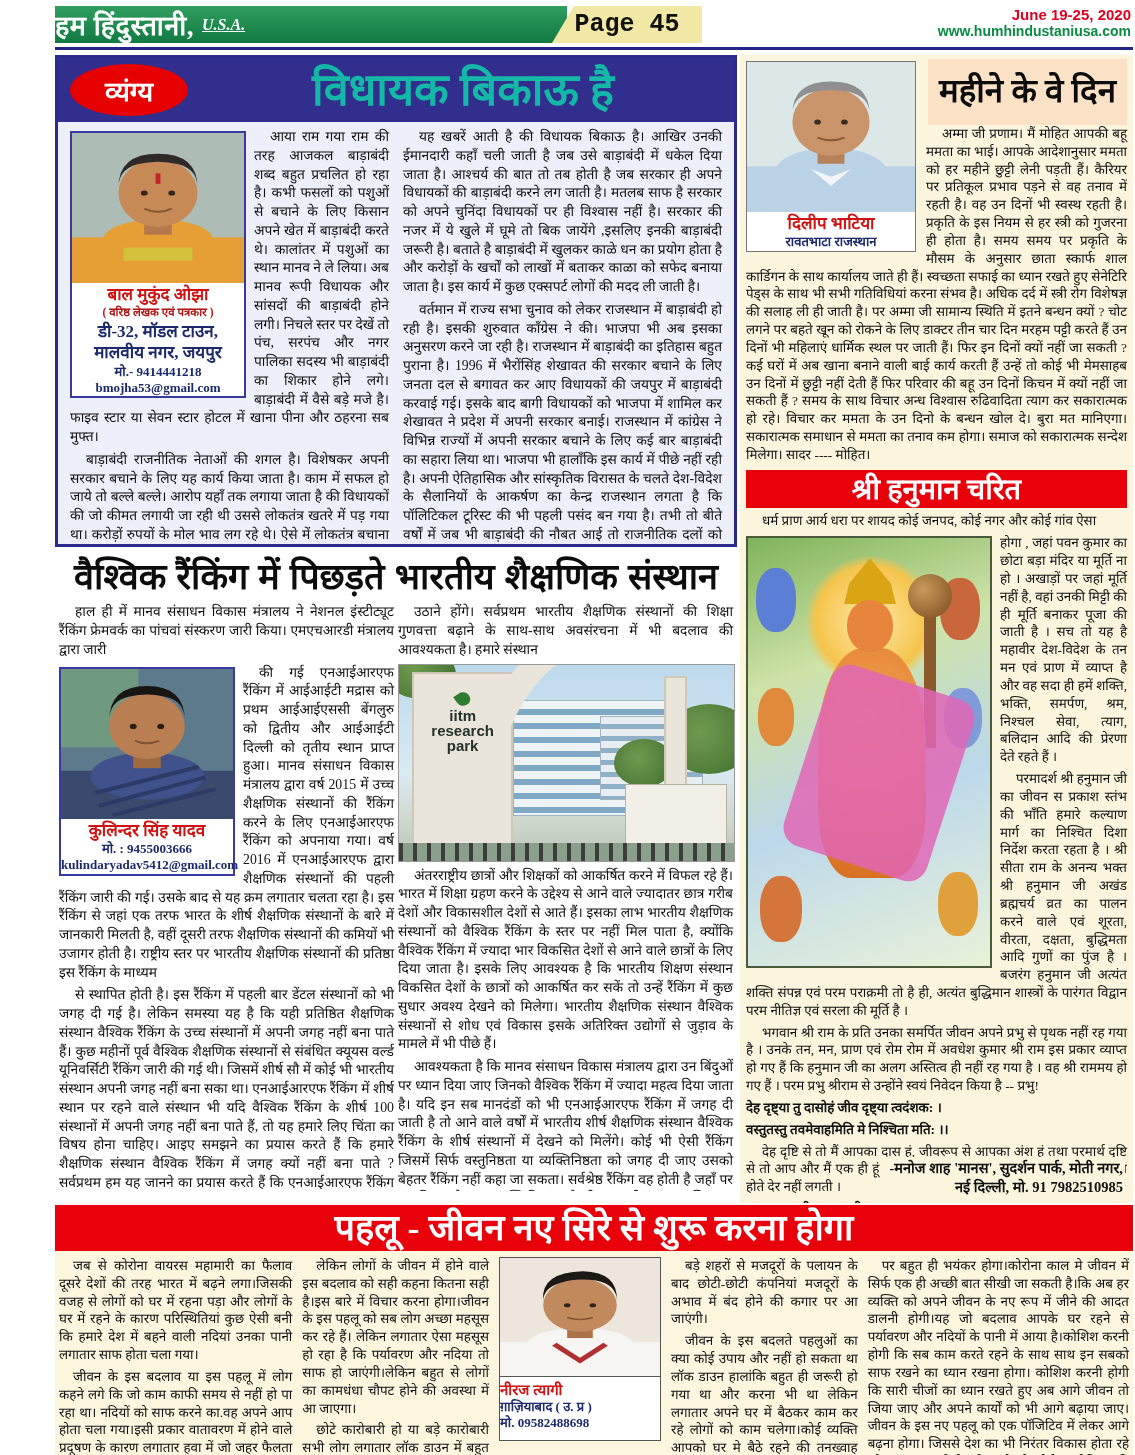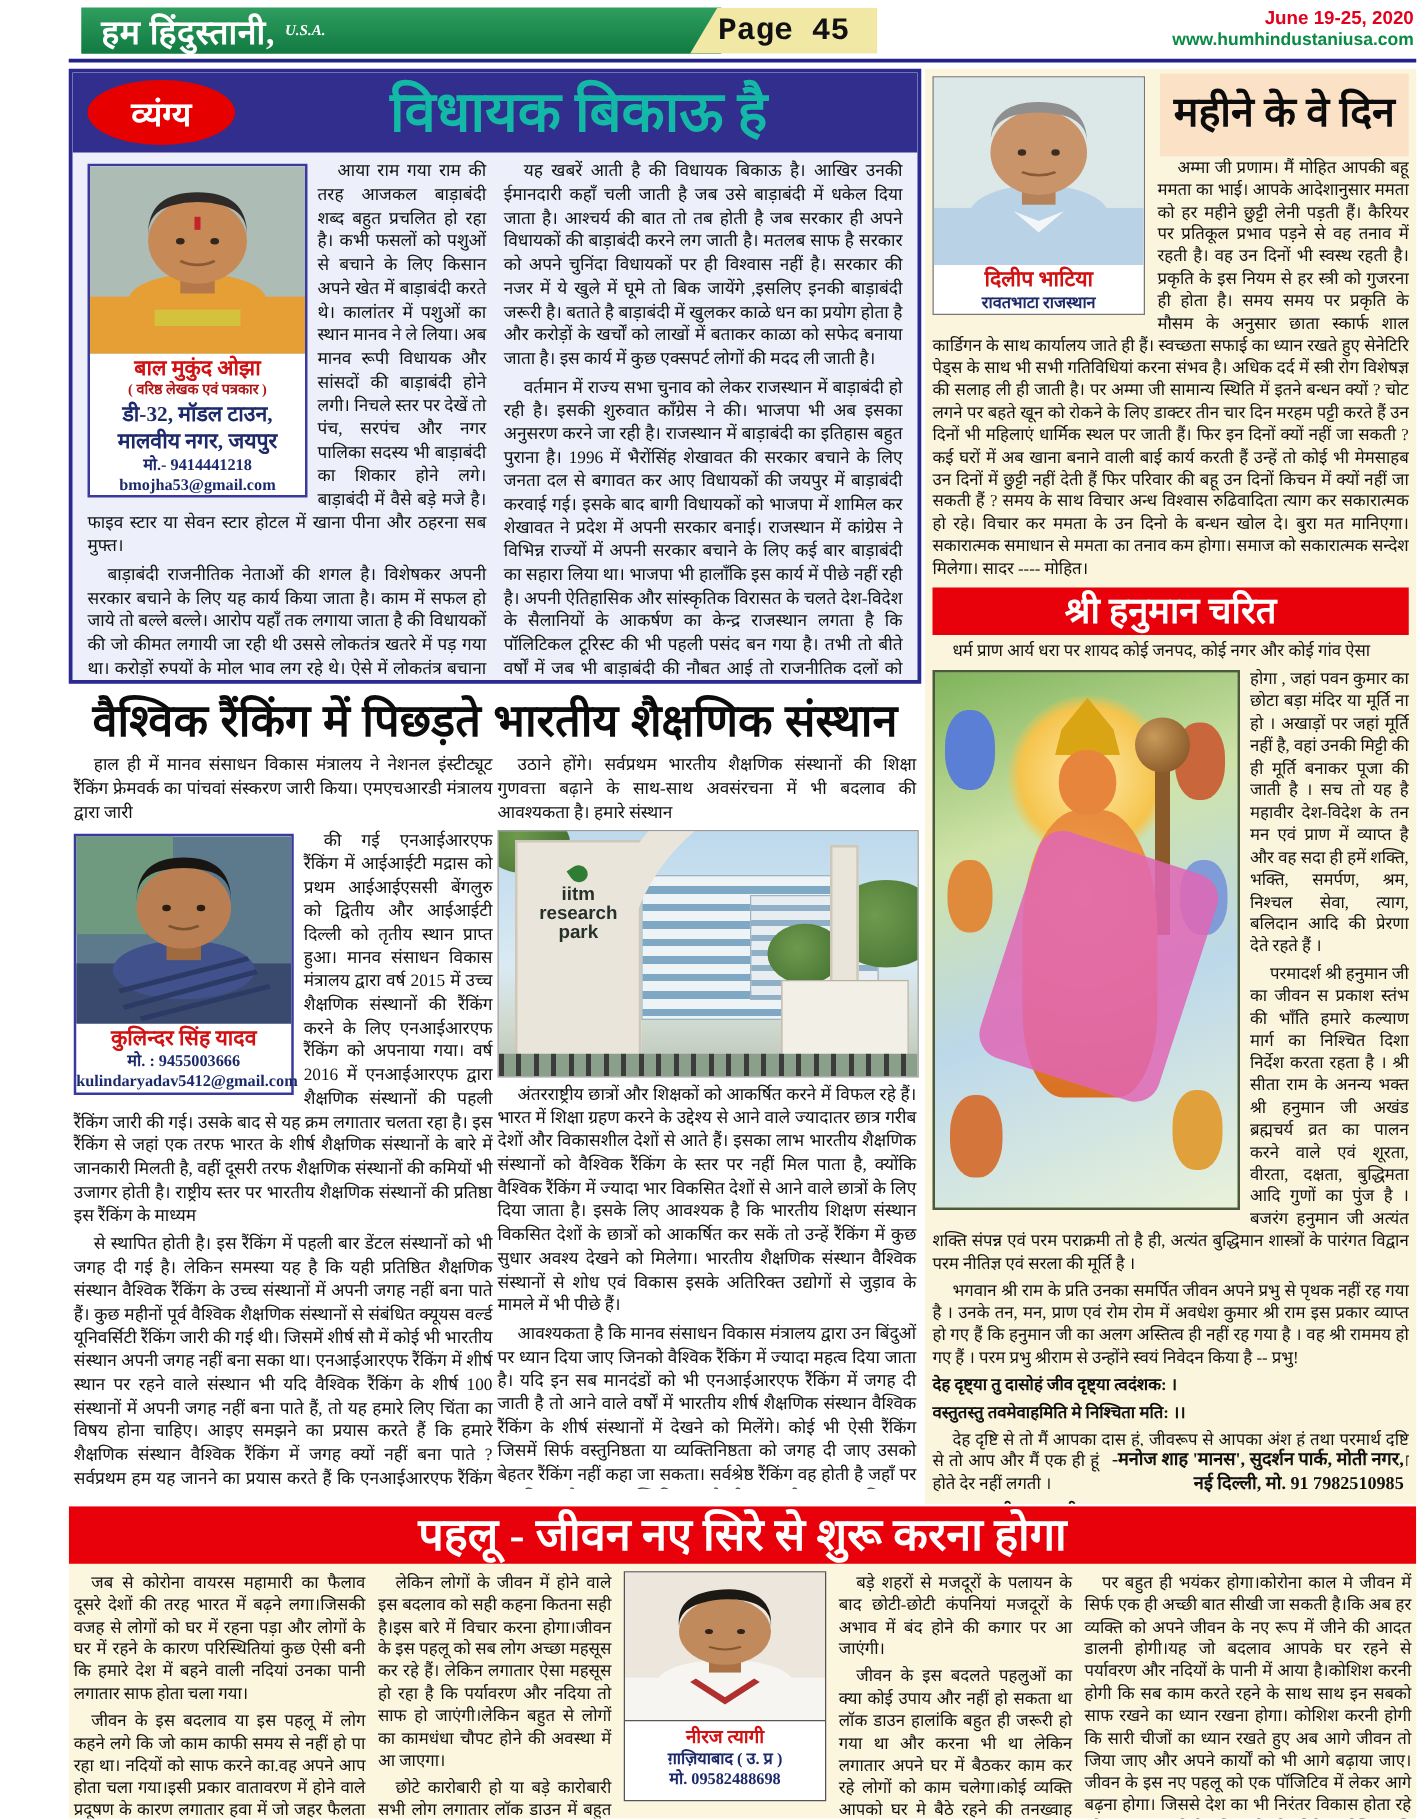--- a/index.html
+++ b/index.html
@@ -1,22 +1,22 @@
 <!DOCTYPE html>
 <html><head>
 <meta charset="utf-8">
 <style>
   html,body{margin:0;padding:0;background:#ffffff;}
   .page{position:relative;width:1135px;height:1455px;background:#ffffff;overflow:hidden;
         font-family:"Liberation Serif",serif;color:#111;}
   
   .hdr-green{position:absolute;left:55px;top:6px;width:512px;height:37px;
-    background:linear-gradient(180deg,#2f9e5f,#117a41);display:flex;align-items:center;padding-left:16px;box-sizing:border-box;margin-left:10px;}
+    background:linear-gradient(180deg,#2f9e5f,#117a41);display:flex;align-items:center;box-sizing:border-box;}
   .hdr-green .mast{color:#fff;font-weight:bold;font-size:27px;letter-spacing:.5px;}
-  .hdr-green .mast-sub{color:#fff;font-weight:bold;font-style:italic;font-size:12px;margin-left:8px;}
+  .hdr-green .mast-sub{color:#fff;font-weight:bold;font-style:italic;font-size:16px;margin-left:8px;text-decoration:underline;}
   .hdr-page{position:absolute;left:552px;top:6px;width:150px;height:37px;background:#f1e8a6;
     clip-path:polygon(22px 0,100% 0,100% 100%,0 100%);display:flex;align-items:center;justify-content:center;}
   .hdr-page span{font-family:Liberation Mono, monospace;font-weight:bold;font-size:25px;color:#111;}
   .hdr-right{position:absolute;right:4px;top:6px;text-align:right;line-height:1.15;font-family:"Liberation Sans",sans-serif;}
   .hdr-date{color:#e1001e;font-weight:bold;font-size:15px;}
   .hdr-site{color:#0a8a45;font-weight:bold;font-size:14px;}
   .hdr-rule{position:absolute;left:55px;top:47px;width:1078px;height:3px;background:#23238a;}
   
   .a1{position:absolute;left:55px;top:55px;width:682px;height:492px;border:3px solid #2b2b8f;
       background:#edeffa;box-sizing:border-box;overflow:hidden;}
@@ -94,21 +94,21 @@
   .h-credit{position:absolute;right:8px;bottom:6px;background:#fbf5dd;text-align:right;
       font-weight:bold;font-size:14.5px;line-height:1.3;padding:2px 2px 0 8px;}
   
   .pahlu{position:absolute;left:55px;top:1205px;width:1078px;height:250px;background:#fcf6df;overflow:hidden;}
   .pahlu-banner{height:46px;background:#e8000a;display:flex;align-items:center;justify-content:center;}
   .pahlu-banner span{color:#fff;font-weight:bold;font-size:36px;line-height:1;}
   .pahlu-cols{display:flex;gap:10px;padding:6px 4px;height:196px;overflow:hidden;}
   .pahlu-col{font-size:13.4px;line-height:1.33;text-align:justify;}
   .pahlu-col p{margin:0 0 4px 0;text-indent:14px;}
   .pc1{flex:1.25;} .pc2{flex:1;} .pc3{flex:1;} .pc4{flex:1.4;}
-  .pahlu-photo{flex:none;width:160px;border:1px solid #555;background:#fff;text-align:center;height:182px;}
+  .pahlu-photo{flex:none;width:160px;border:1px solid #555;background:#fff;text-align:left;height:182px;}
   .pahlu-photo .photo{display:block;width:100%;height:118px;}
   .pahlu-photo .photo svg{width:100%;height:100%;display:block;}
   .pahlu-photo .cap{border-top:1px solid #555;padding-top:2px;}
 </style>
 </head>
 <body>
 
 <div class="page">
 
   <div class="hdr-green">

